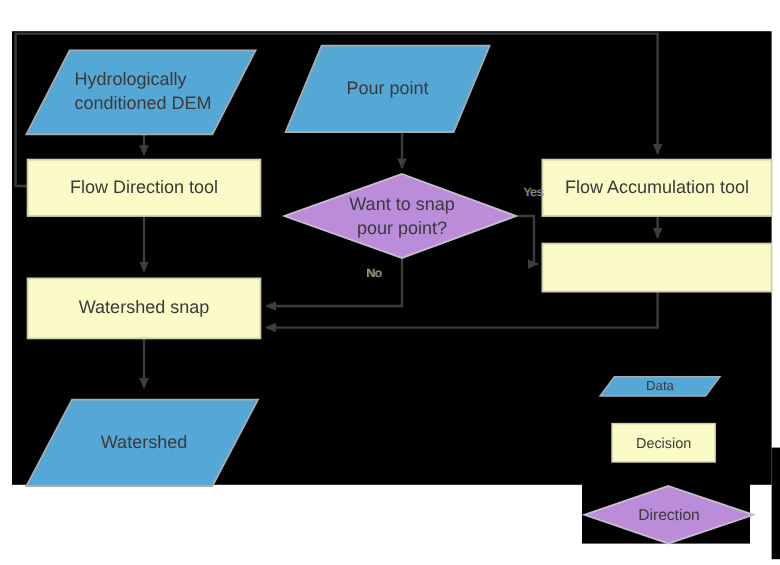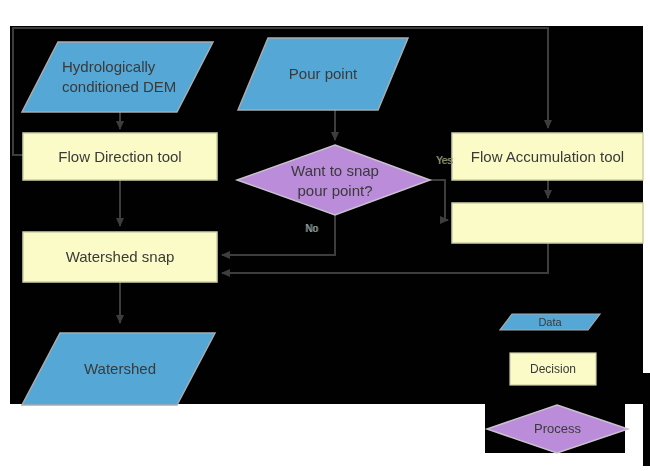--- a/index.html
+++ b/index.html
@@ -101,15 +101,15 @@
 
   <div class="node-label" style="left:23px; top:232px; width:194px; height:50px;">Watershed snap</div>
 
   <div class="node-label" style="left:40px; top:333px; width:160px; height:72px;">Watershed</div>
 
   <div class="edge-label yes" style="left:410px; top:156px;margin-left:26px;">Yes</div>
   <div class="edge-label no" style="left:305px; top:224px;">No</div>
 
   <div class="node-label legend-label data-l" style="left:500px; top:314px; width:100px; height:16px;">Data</div>
   <div class="node-label legend-label" style="left:510px; top:353px; width:86px; height:32px;">Decision</div>
-  <div class="node-label legend-label decision-l" style="left:487px; top:405px; width:141px; height:48px;">Process</div>
+  <div class="node-label legend-label decision-l" style="left:487px; top:405px; width:141px; height:48px;">Direction</div>
 
 </div>
 
 </body></html>

